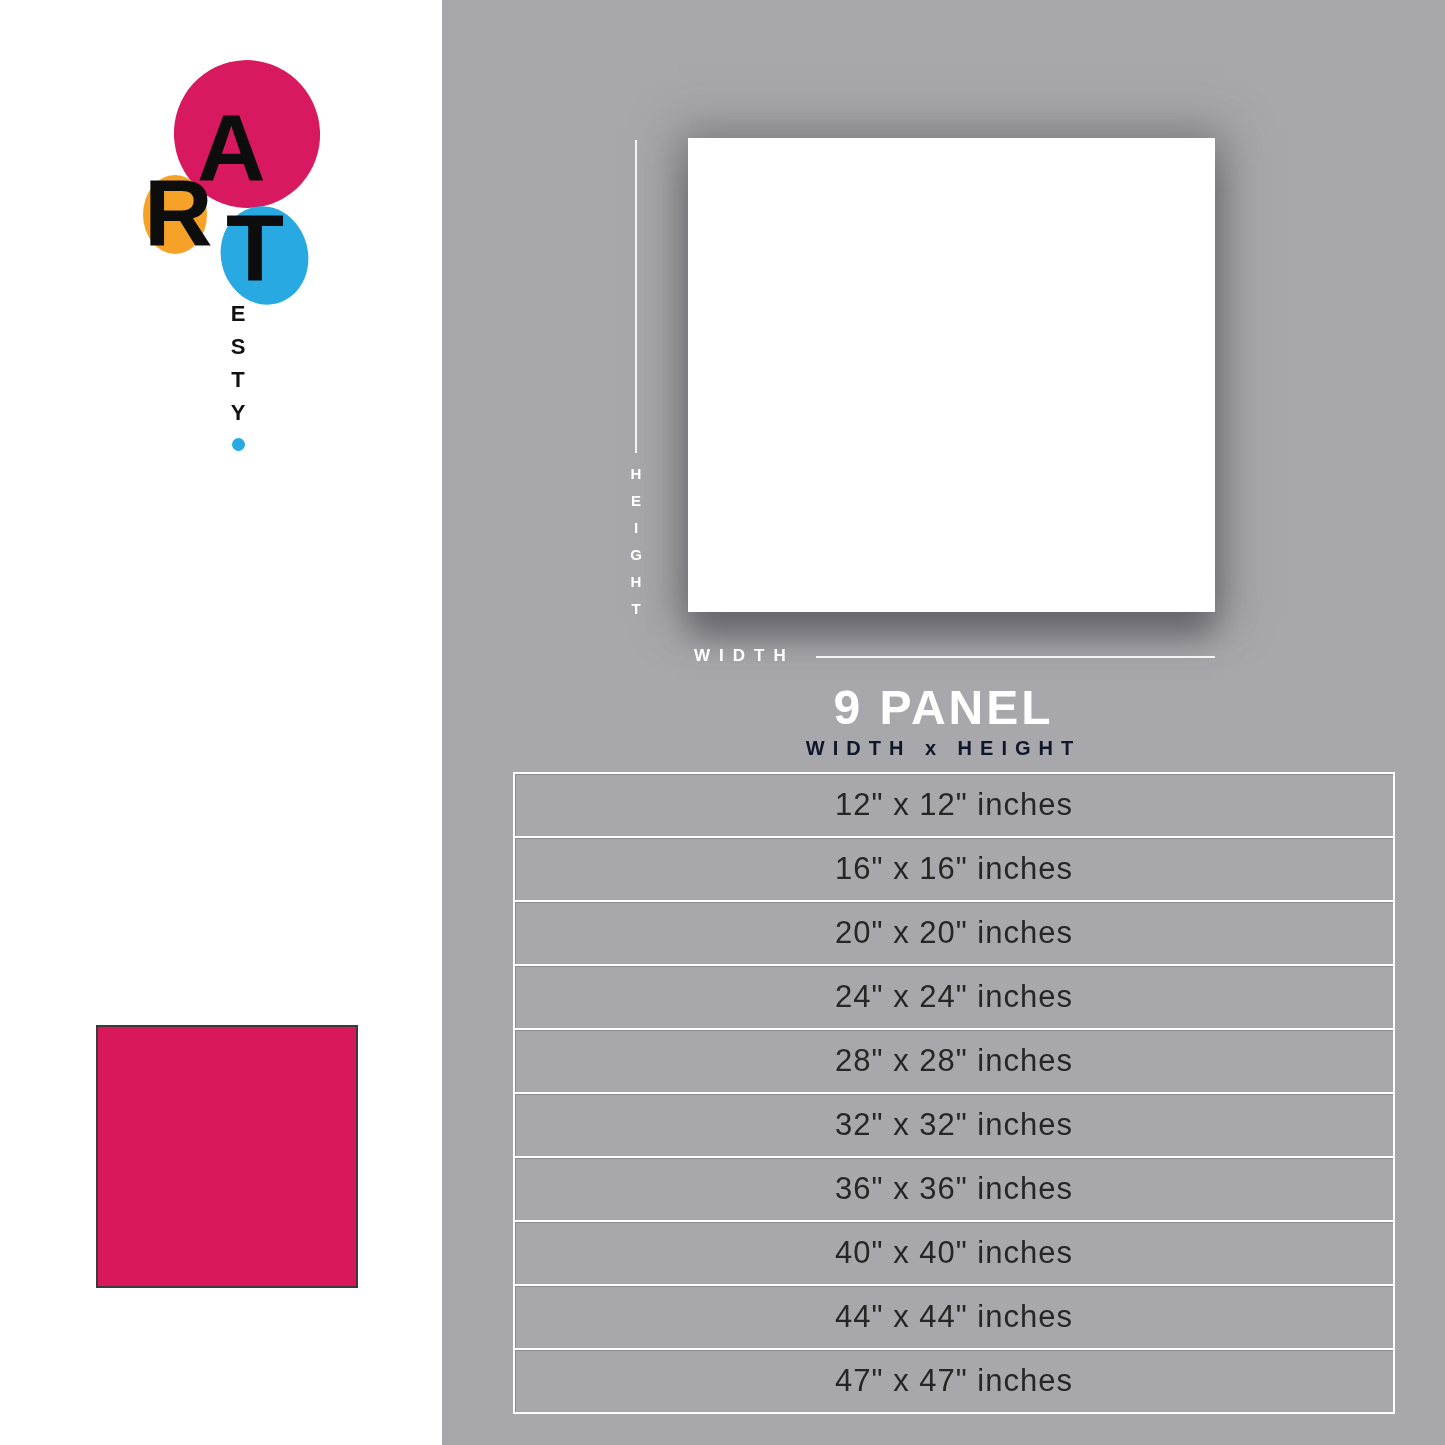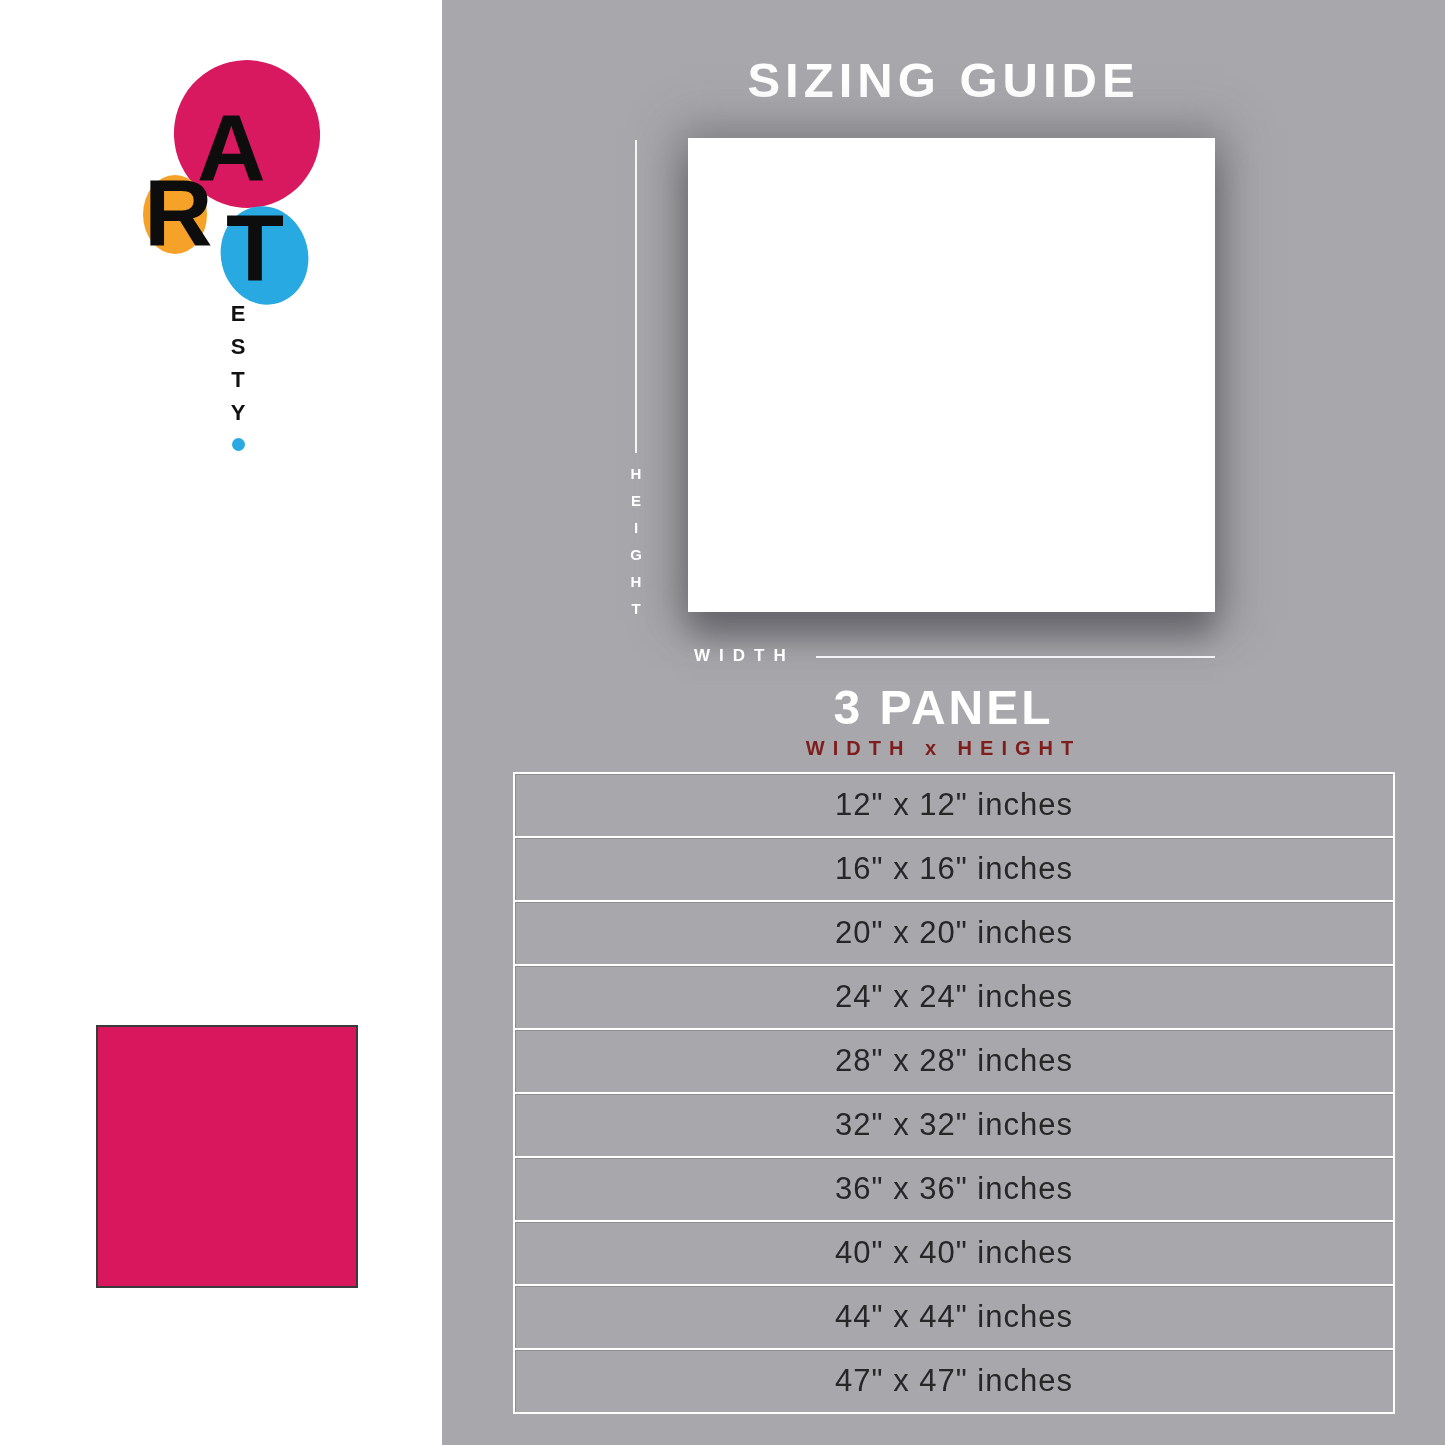--- a/index.html
+++ b/index.html
@@ -89,21 +89,21 @@
     position:absolute; left:374px; top:12px; width:399px; height:2px;
     background:#f4f4f4;
   }
 
   .panel-count {
     position:absolute; left:0; top:680px; width:1003px; text-align:center;
     color:#ffffff; font-weight:bold; font-size:48px; letter-spacing:3px;
   }
   .dim-format {
     position:absolute; left:0; top:737px; width:1003px; text-align:center;
-    color:#7f1d1d; font-weight:bold; font-size:20px; letter-spacing:8px;
+    color:#0f172a; font-weight:bold; font-size:20px; letter-spacing:8px;
   }
 
   
   .size-table {
     position:absolute; left:71px; top:772px; width:882px;
     background:#ffffff; padding:2px;
     display:flex; flex-direction:column; gap:2px;
   }
   .size-row {
     height:62px; background:#a8a8ac;
@@ -133,40 +133,39 @@
         <span class="esty-letter">Y</span>
         <span class="esty-dot" style="background: rgb(41, 169, 225);"></span>
       </div>
     </div>
 
     <div class="swatch" style="background: rgb(216, 23, 92);"></div>
   </div>
 
   <div class="right-col">
 
-    <div class="sg-title">SIZING GUIDE</div>
 
     <div class="canvas-panel"></div>
 
     <div class="height-line"></div>
     <div class="height-stack">
       <span class="height-letter">H</span>
       <span class="height-letter">E</span>
       <span class="height-letter">I</span>
       <span class="height-letter">G</span>
       <span class="height-letter">H</span>
       <span class="height-letter">T</span>
     </div>
 
     <div class="width-row">
       <span class="width-word">WIDTH</span>
       <span class="width-line"></span>
     </div>
 
-    <div class="panel-count">3 PANEL</div>
+    <div class="panel-count">9 PANEL</div>
     <div class="dim-format">WIDTH x HEIGHT</div>
 
     <div class="size-table">
       <div class="size-row">12" x 12" inches</div>
       <div class="size-row">16" x 16" inches</div>
       <div class="size-row">20" x 20" inches</div>
       <div class="size-row">24" x 24" inches</div>
       <div class="size-row">28" x 28" inches</div>
       <div class="size-row">32" x 32" inches</div>
       <div class="size-row">36" x 36" inches</div>

